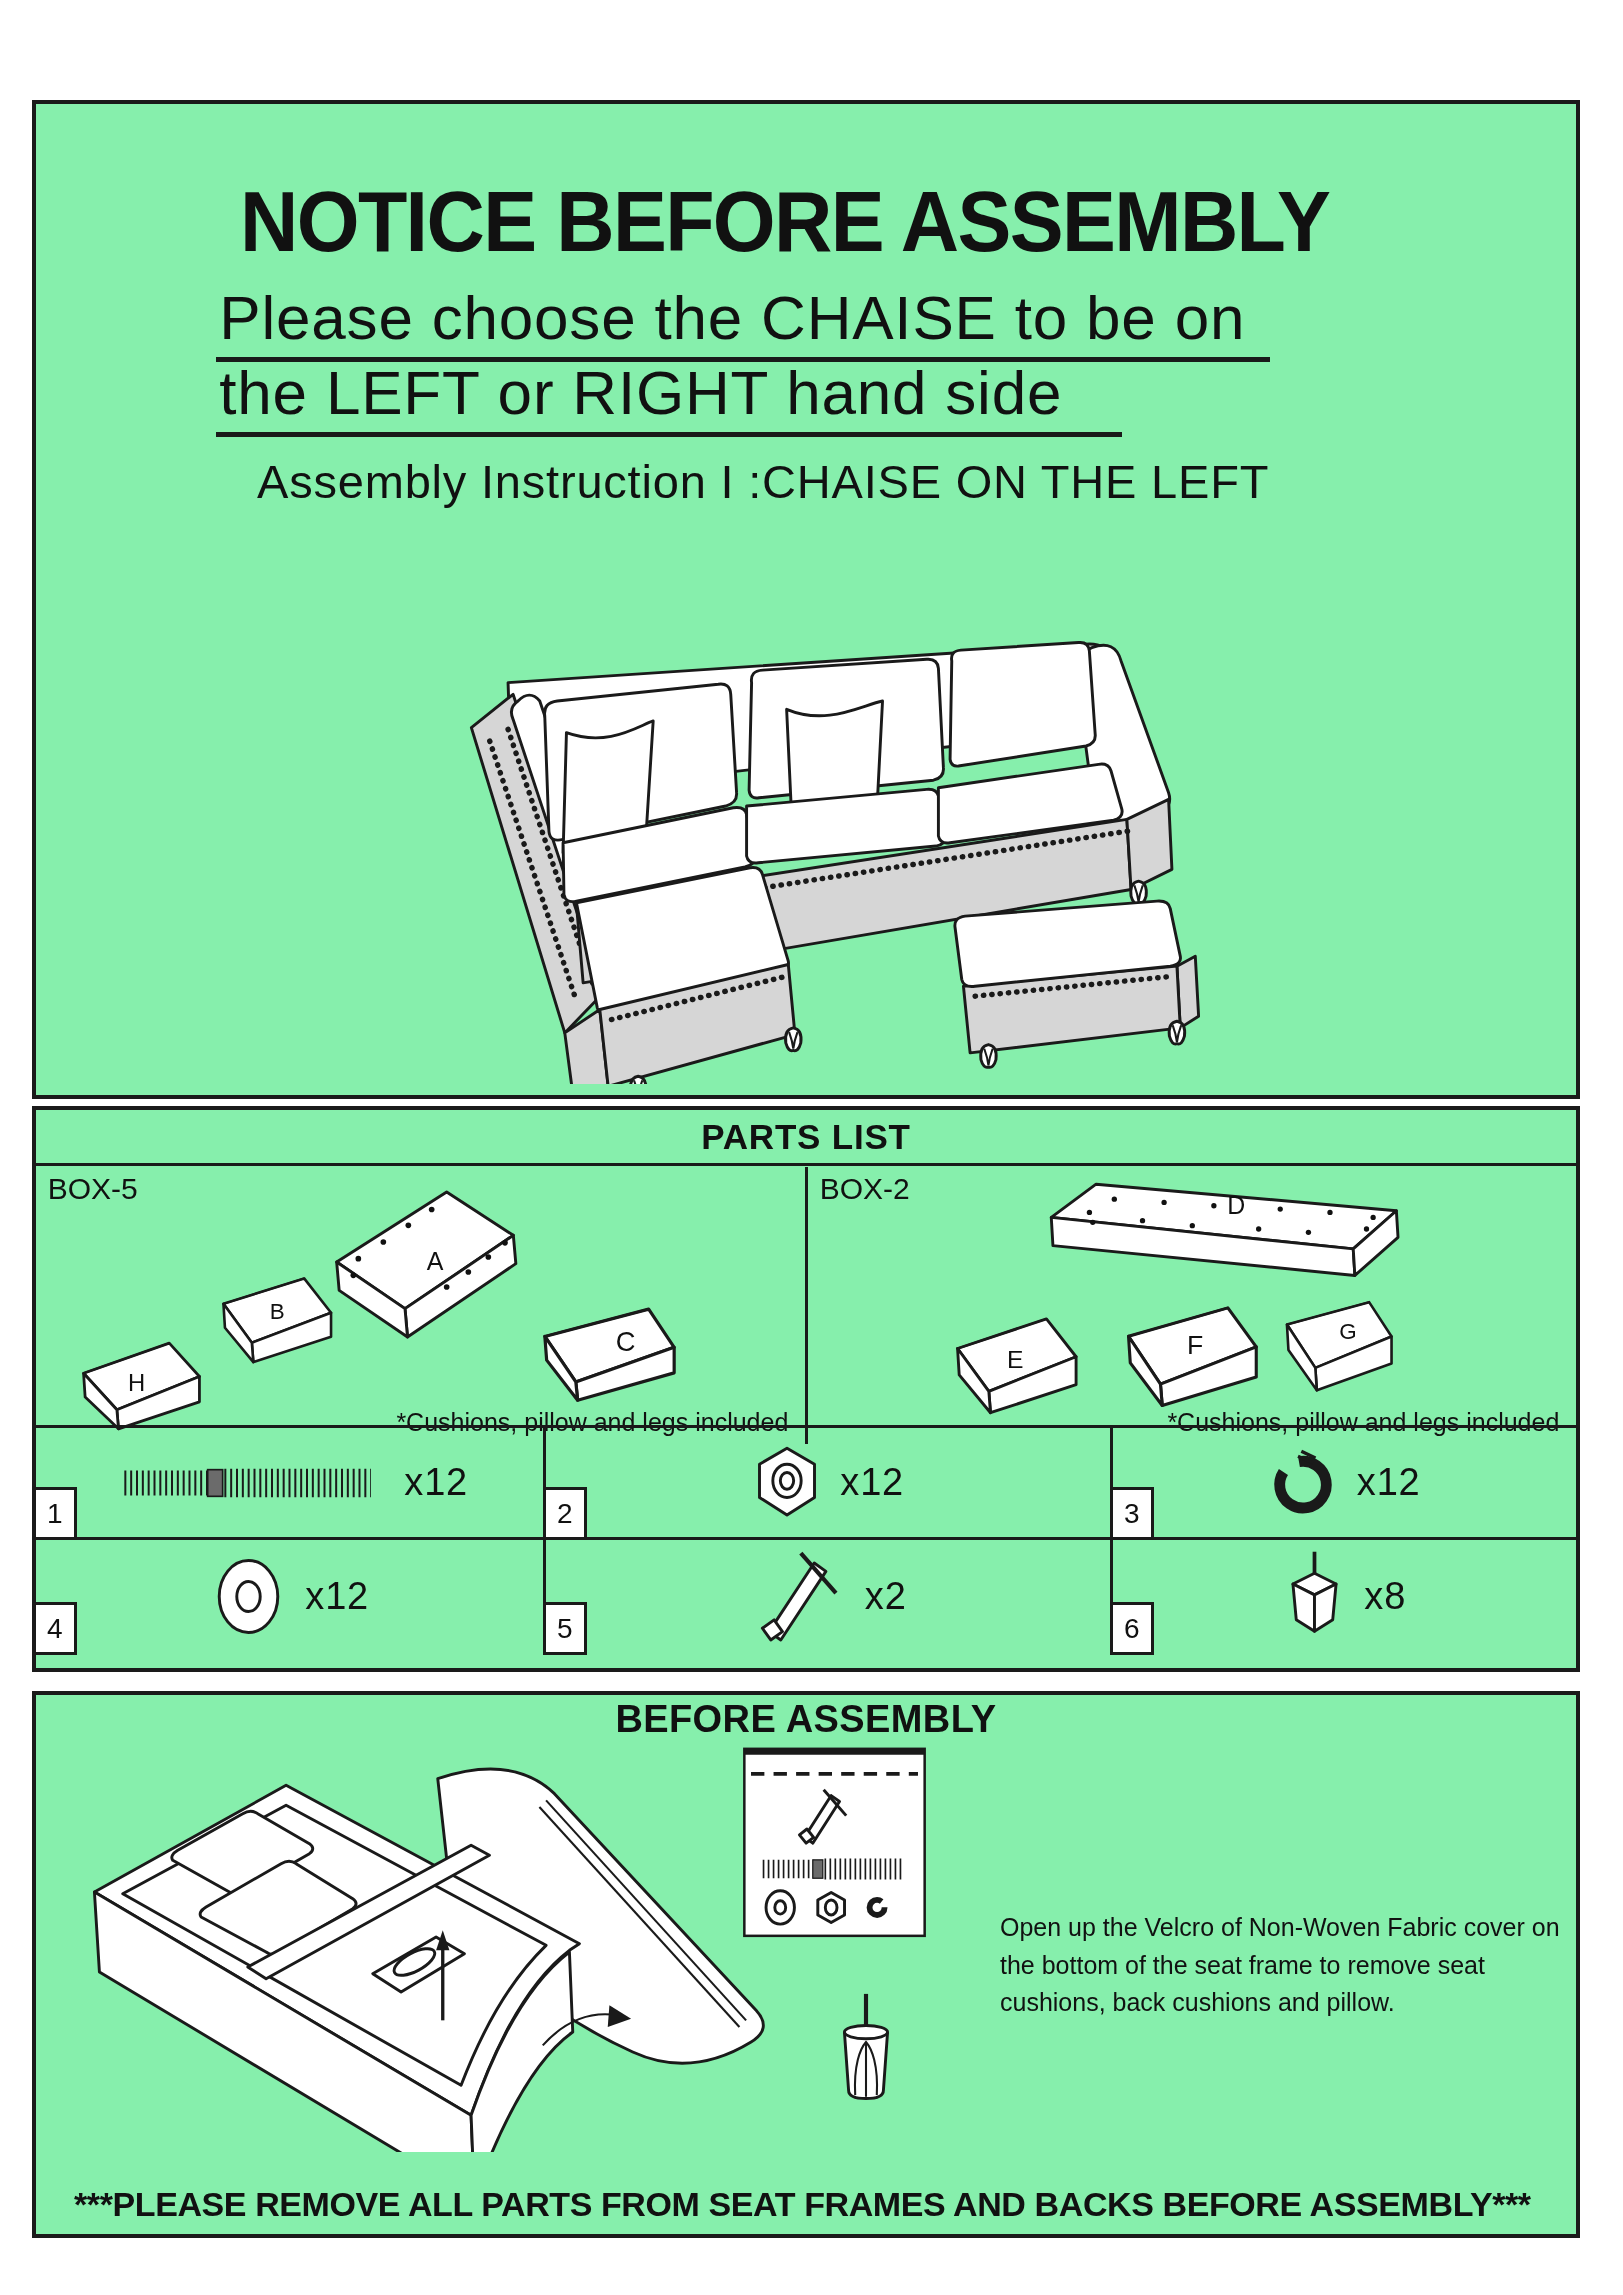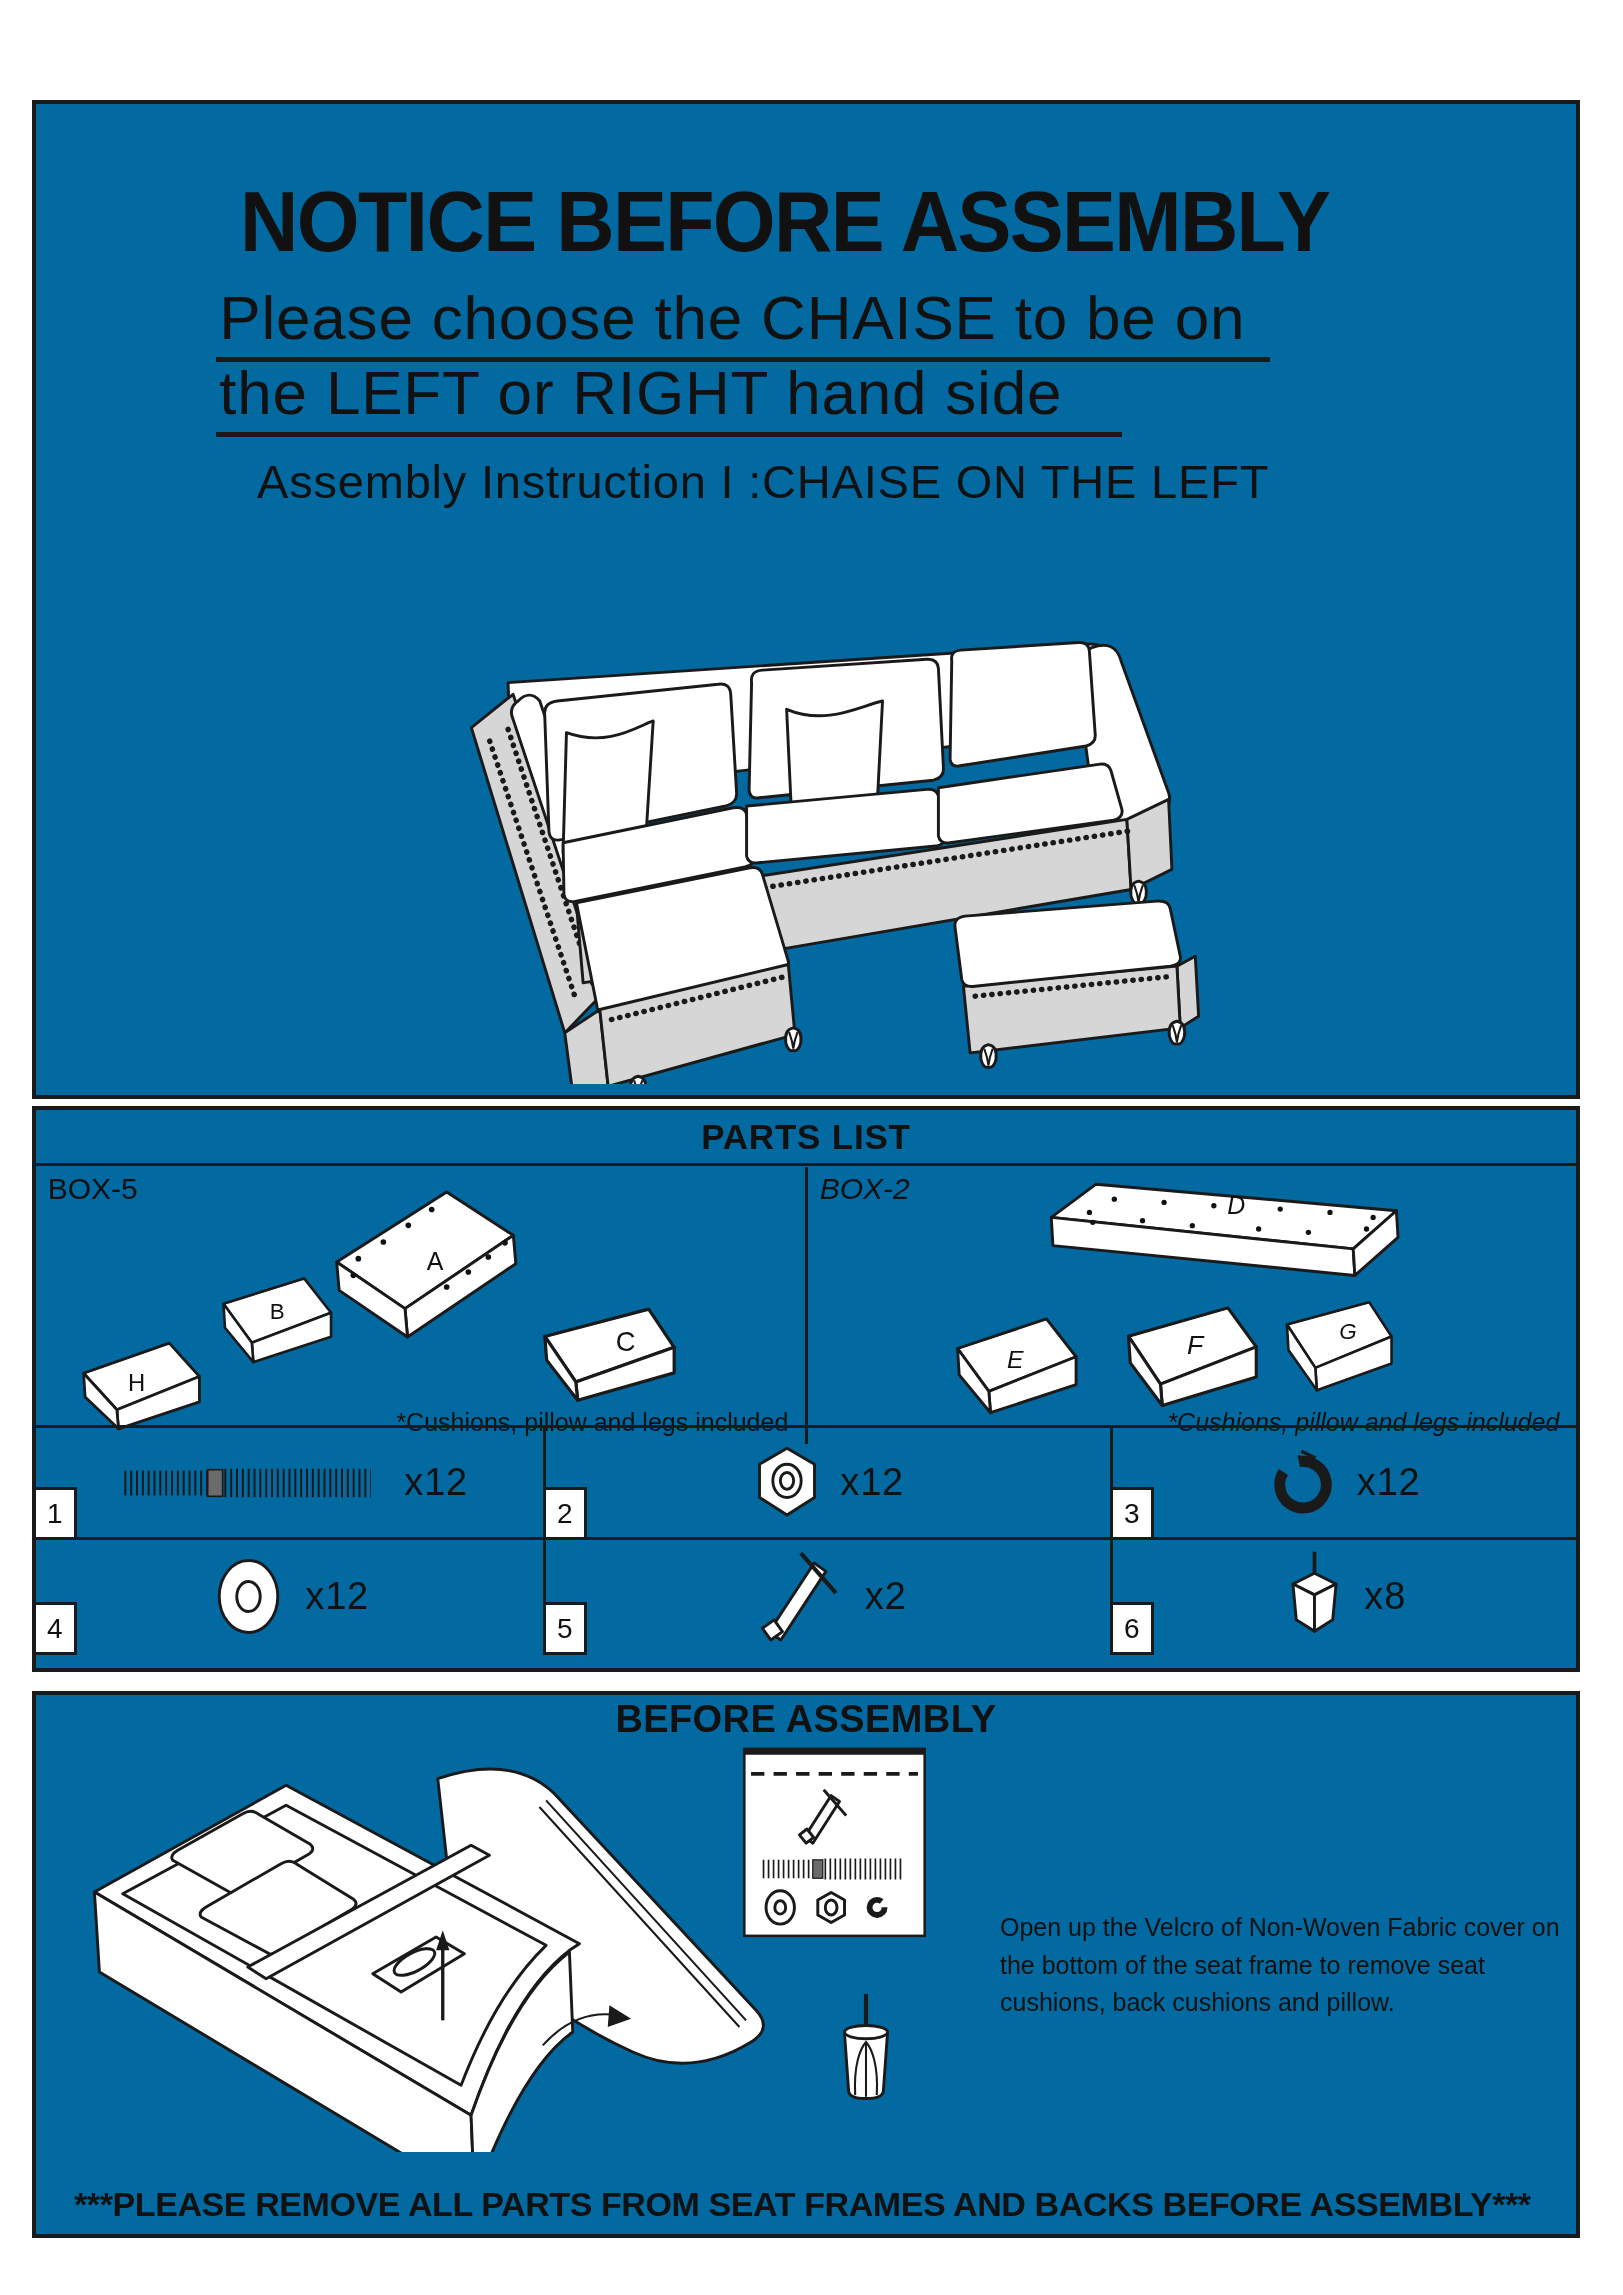--- a/index.html
+++ b/index.html
@@ -1,41 +1,41 @@
 <!DOCTYPE html>
 <html style="font-size:13.3px"><head>
 <meta charset="utf-8">
 <style>
   html,body{margin:0;padding:0;}
   body{
     width:1623px;height:2295px;position:relative;background:#fff;
     font-family:"Liberation Sans", sans-serif;color:#111;overflow:hidden;
   }
-  .sec{position:absolute;left:32px;width:1540px;border:4.2px solid #1a1a1a;background:#0369a1;}
+  .sec{position:absolute;left:32px;width:1540px;border:4.2px solid #1a1a1a;background:#86efac;}
   #sec-top{top:100px;height:991px;}
   #sec-parts{top:1106px;height:558px;}
   #sec-before{top:1691px;height:539px;}
 
   
   .doc-title{position:absolute;left:204px;top:75px;font-size:85px;font-weight:bold;
     letter-spacing:-1.7px;transform:scaleX(0.95);transform-origin:left top;white-space:nowrap;line-height:1;}
   .doc-sub{position:absolute;font-size:62px;line-height:1.05;letter-spacing:0.8px;white-space:nowrap;
     border-bottom:5px solid #1a1a1a;padding:0 23.4px 6.7px 3.3px;}
   #sub1{left:180px;top:181px;padding-right:25px;}
   #sub2{left:180px;top:256px;padding-right:60px;}
   .doc-instr{position:absolute;left:221px;top:352px;font-size:47px;letter-spacing:0.8px;white-space:nowrap;line-height:1.1;}
   #sofa-wrap{position:absolute;left:392px;top:525px;width:834px;height:455px;}
 
   
   .pl-header{height:53px;border-bottom:3.3px solid #1a1a1a;display:flex;align-items:center;
     justify-content:center;font-size:35px;font-weight:bold;letter-spacing:0.8px;}
   .panels{position:absolute;top:57px;left:0;right:0;bottom:224px;display:flex;}
   .panel{position:relative;overflow:hidden;}
   #panel-box1{flex:0 0 769px;}
-  #panel-box2{flex:1;border-left:3.3px solid #1a1a1a;font-style:italic;}
+  #panel-box2{flex:1;border-left:3.3px solid #1a1a1a;}
   .box-label{position:absolute;left:11.7px;top:5px;font-size:30px;}
   .footnote{position:absolute;right:16.7px;bottom:6.7px;font-size:25px;}
   .part{position:absolute;}
   .part text{font-size:30px;fill:#111;font-family:"Liberation Sans",sans-serif;}
 
   .hw-grid{position:absolute;left:0;right:0;bottom:16px;height:224px;border-top:3.3px solid #1a1a1a;
     display:grid;grid-template-columns:510px 567px 1fr;grid-template-rows:1fr 1fr;}
   .hw-cell{position:relative;display:flex;align-items:center;justify-content:center;gap:18.4px;}
   .hw-cell.br{border-right:3.3px solid #1a1a1a;}
   .hw-cell.bb{border-bottom:3.3px solid #1a1a1a;}

